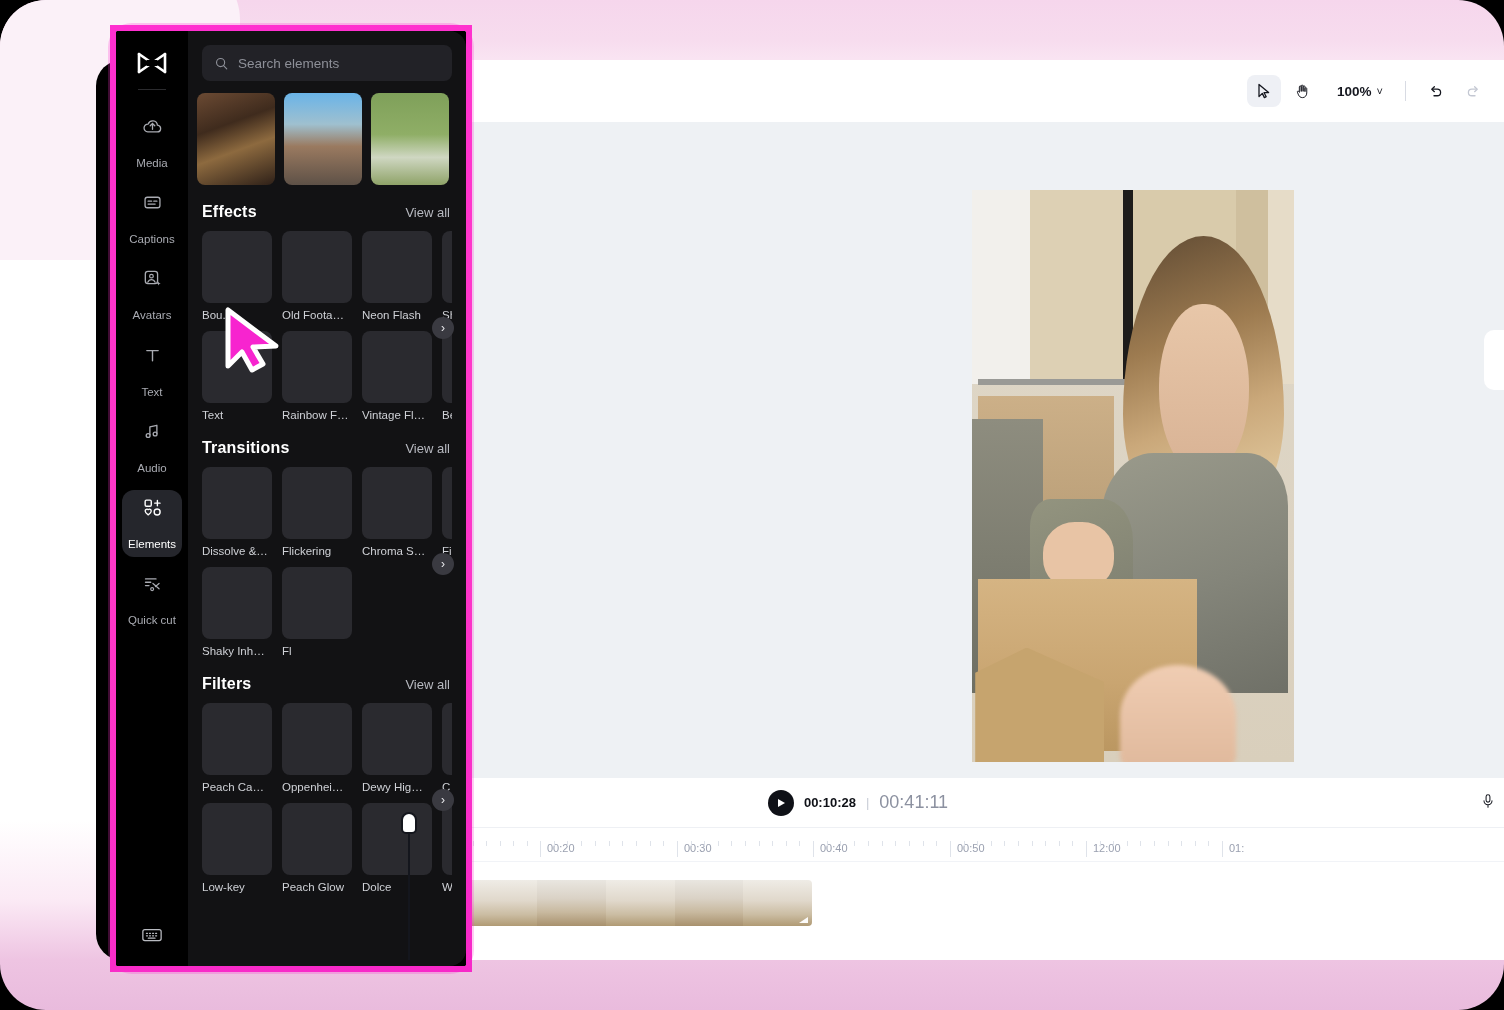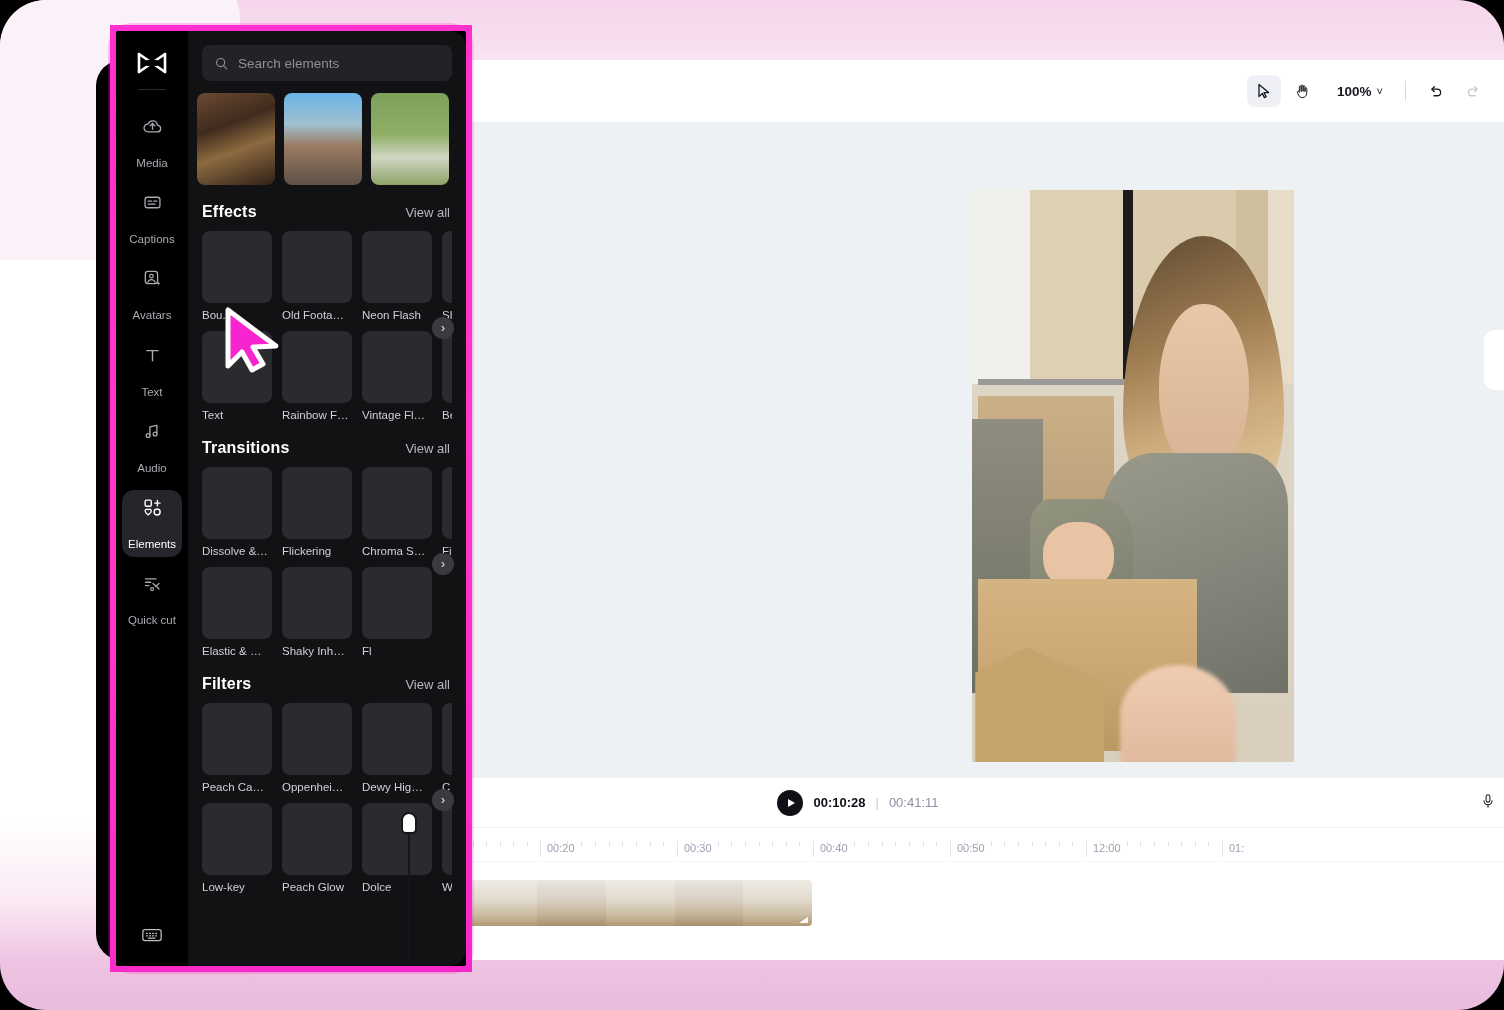--- a/index.html
+++ b/index.html
@@ -247,21 +247,21 @@
   }
   .play-tri {
     width: 0; height: 0;
     border-left: 7px solid #fff;
     border-top: 4.5px solid transparent;
     border-bottom: 4.5px solid transparent;
     margin-left: 2px;
   }
   .t-cur { font-size: 13px; font-weight: bold; color: #0f1117; }
   .t-sep { font-size: 13px; color: #c8ccd6; }
-  .t-total { font-size: 13px; color: #8c91a0; }
+  .t-total { font-size: 18px; color: #8c91a0; }
   .mic { margin-left: auto; color: #0f1117; }
 
   .ruler {
     position: relative;
     height: 34px;
     border-bottom: 1px solid #f1f3f7;
   }
   .tick-label {
     position: absolute;
     top: 13px;
@@ -932,24 +932,20 @@
                     <div class="thumb th-k"></div>
                     <div class="cap">Chroma S…</div>
                   </div>
                 <div class="cell">
                     <div class="thumb th-l"></div>
                     <div class="cap">Fi</div>
                   </div>
               </div>
               <div class="grid-row">
                 <div class="cell">
-                    <div class="thumb th-m"></div>
-                    <div class="cap">Elastic &amp; …</div>
-                  </div>
-                <div class="cell">
                     <div class="thumb th-n"></div>
                     <div class="cap">Shaky Inh…</div>
                   </div>
                 <div class="cell">
                     <div class="thumb th-p"></div>
                     <div class="cap">Fl</div>
                   </div>
               </div>
             </div>
           </div>

